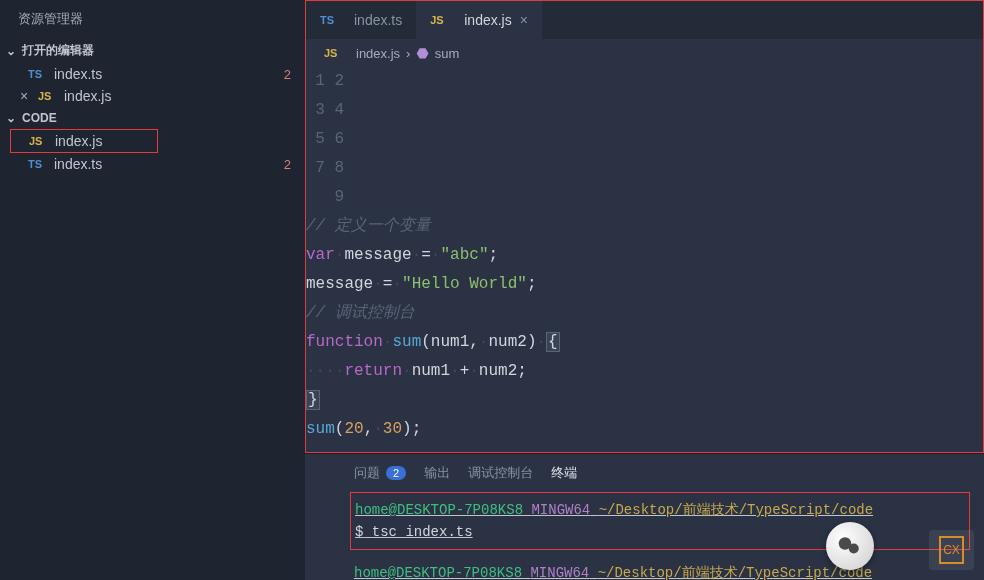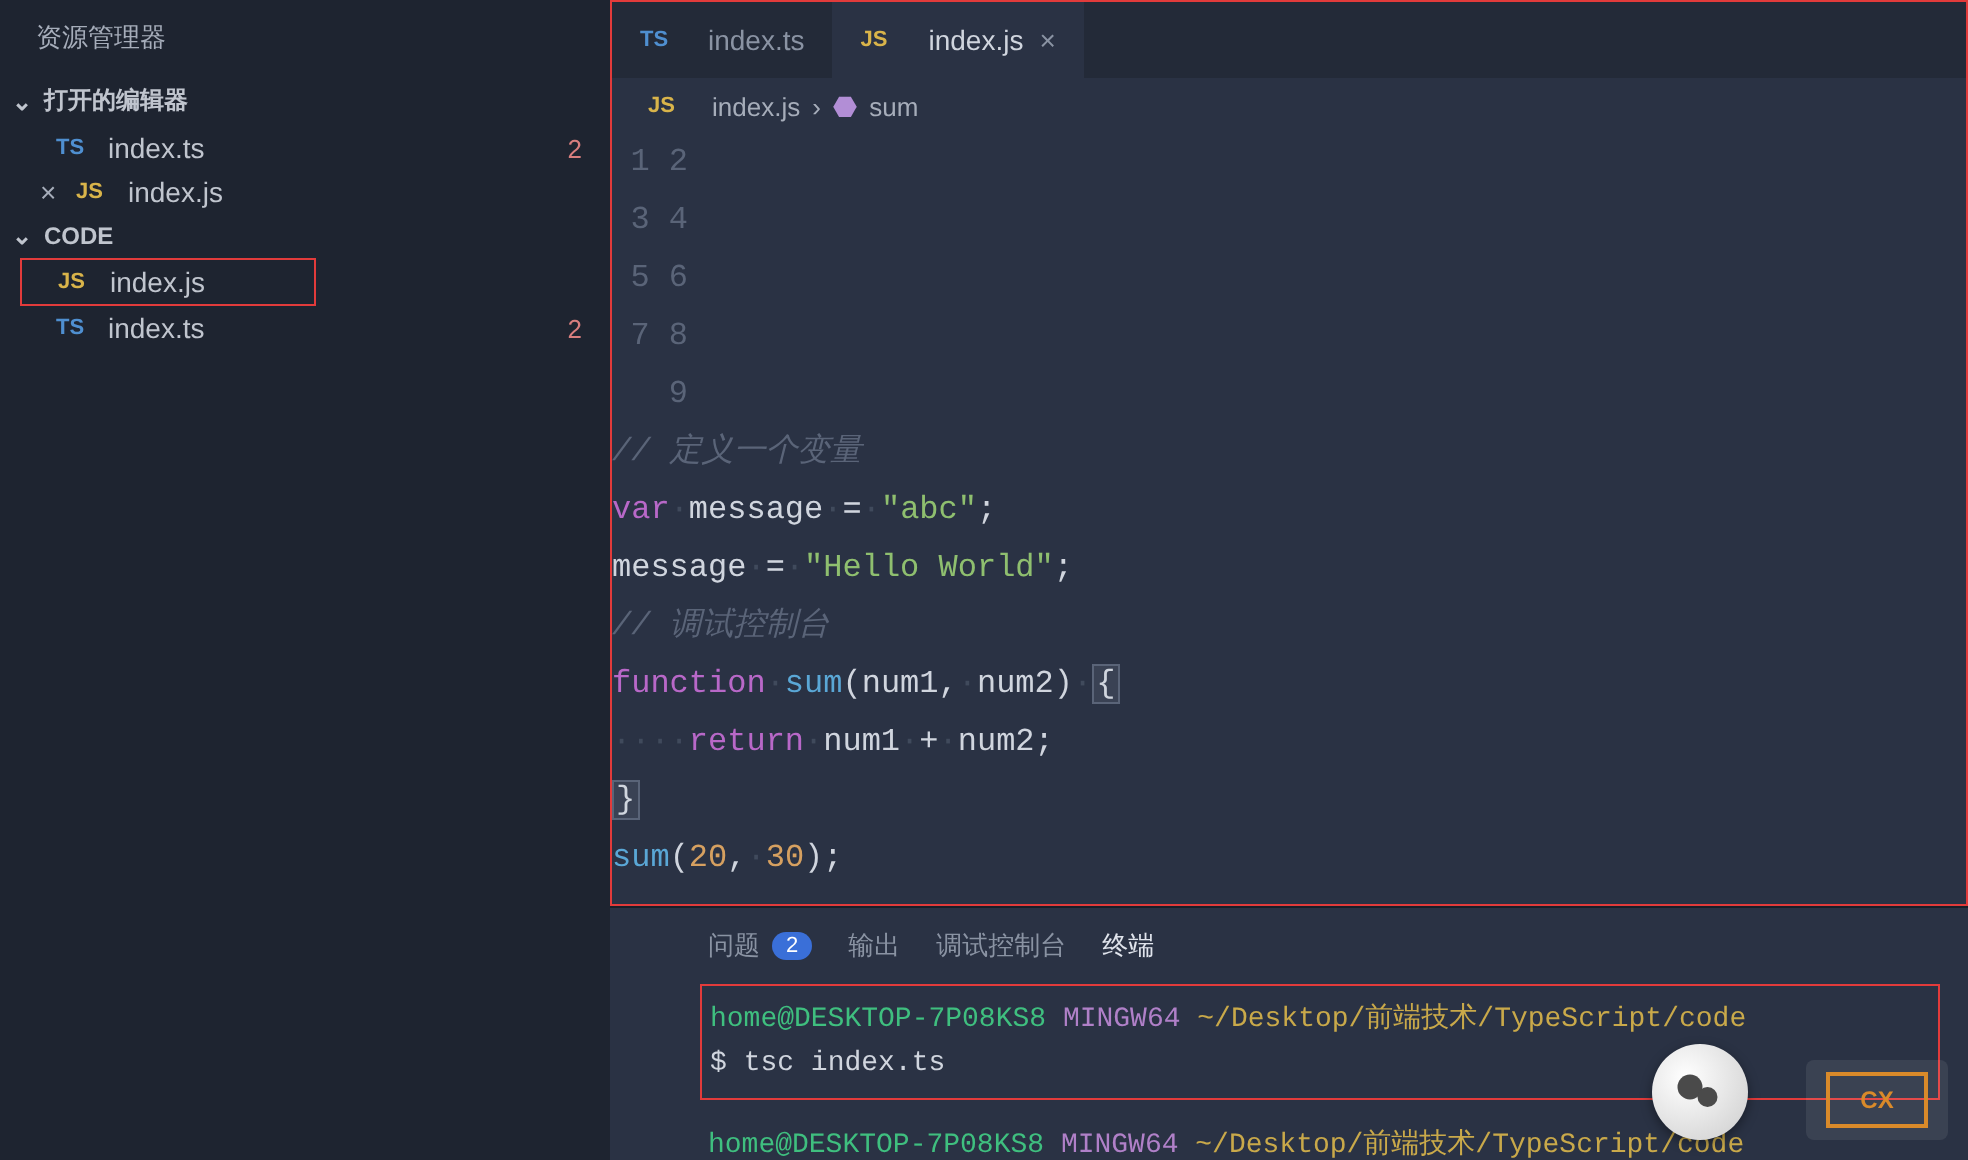--- a/index.html
+++ b/index.html
@@ -136,21 +136,21 @@
   background: #3a6fd8; color: #fff;
   border-radius: 10px; padding: 1px 7px;
   font-size: 11px;
 }
 .terminal {
   padding: 0 14px;
   font-family: Consolas, "Courier New", monospace;
   font-size: 14px;
   line-height: 22px;
 }
-.term-block { padding: 6px 4px; margin-bottom: 6px; }
+.term-block { padding: 6px 4px; margin-bottom: 6px; text-decoration: underline; }
 .term-block.boxed { border: 1.5px solid #e23b3b; }
 .tg { color: #3fbf7f; }
 .ty { color: #c9a94a; }
 .tp { color: #b080c8; }
 .tw { color: #d0d5de; }
 .cursor-block {
   display: inline-block; width: 8px; height: 16px;
   background: #c0c5ce; vertical-align: middle;
 }
 .wechat {
@@ -162,23 +162,23 @@
 }
 .wechat svg { width: 30px; height: 30px; }
 .brand {
   position: absolute; right: 10px; bottom: 10px;
   display: flex; align-items: center; gap: 6px;
   background: rgba(255,255,255,.08);
   padding: 6px 10px; border-radius: 4px;
   font-size: 11px; color: #c6cad4;
 }
 .brand .logo {
-  width: 51px; height: 28px; border: 2px solid #d98a2a;
+  width: 25px; height: 28px; border: 2px solid #d98a2a;
   display: flex; align-items: center; justify-content: center;
-  color: #d98a2a; font-weight: 700; font-size: 12px;
+  color: #d98a2a; font-weight: 400; font-size: 12px;
 }
 </style>
 </head>
 <body>
 
 <div class="sidebar">
   <div class="sidebar-title">资源管理器</div>
 
   <div class="section-hdr">
     <span class="chev">⌄</span>

